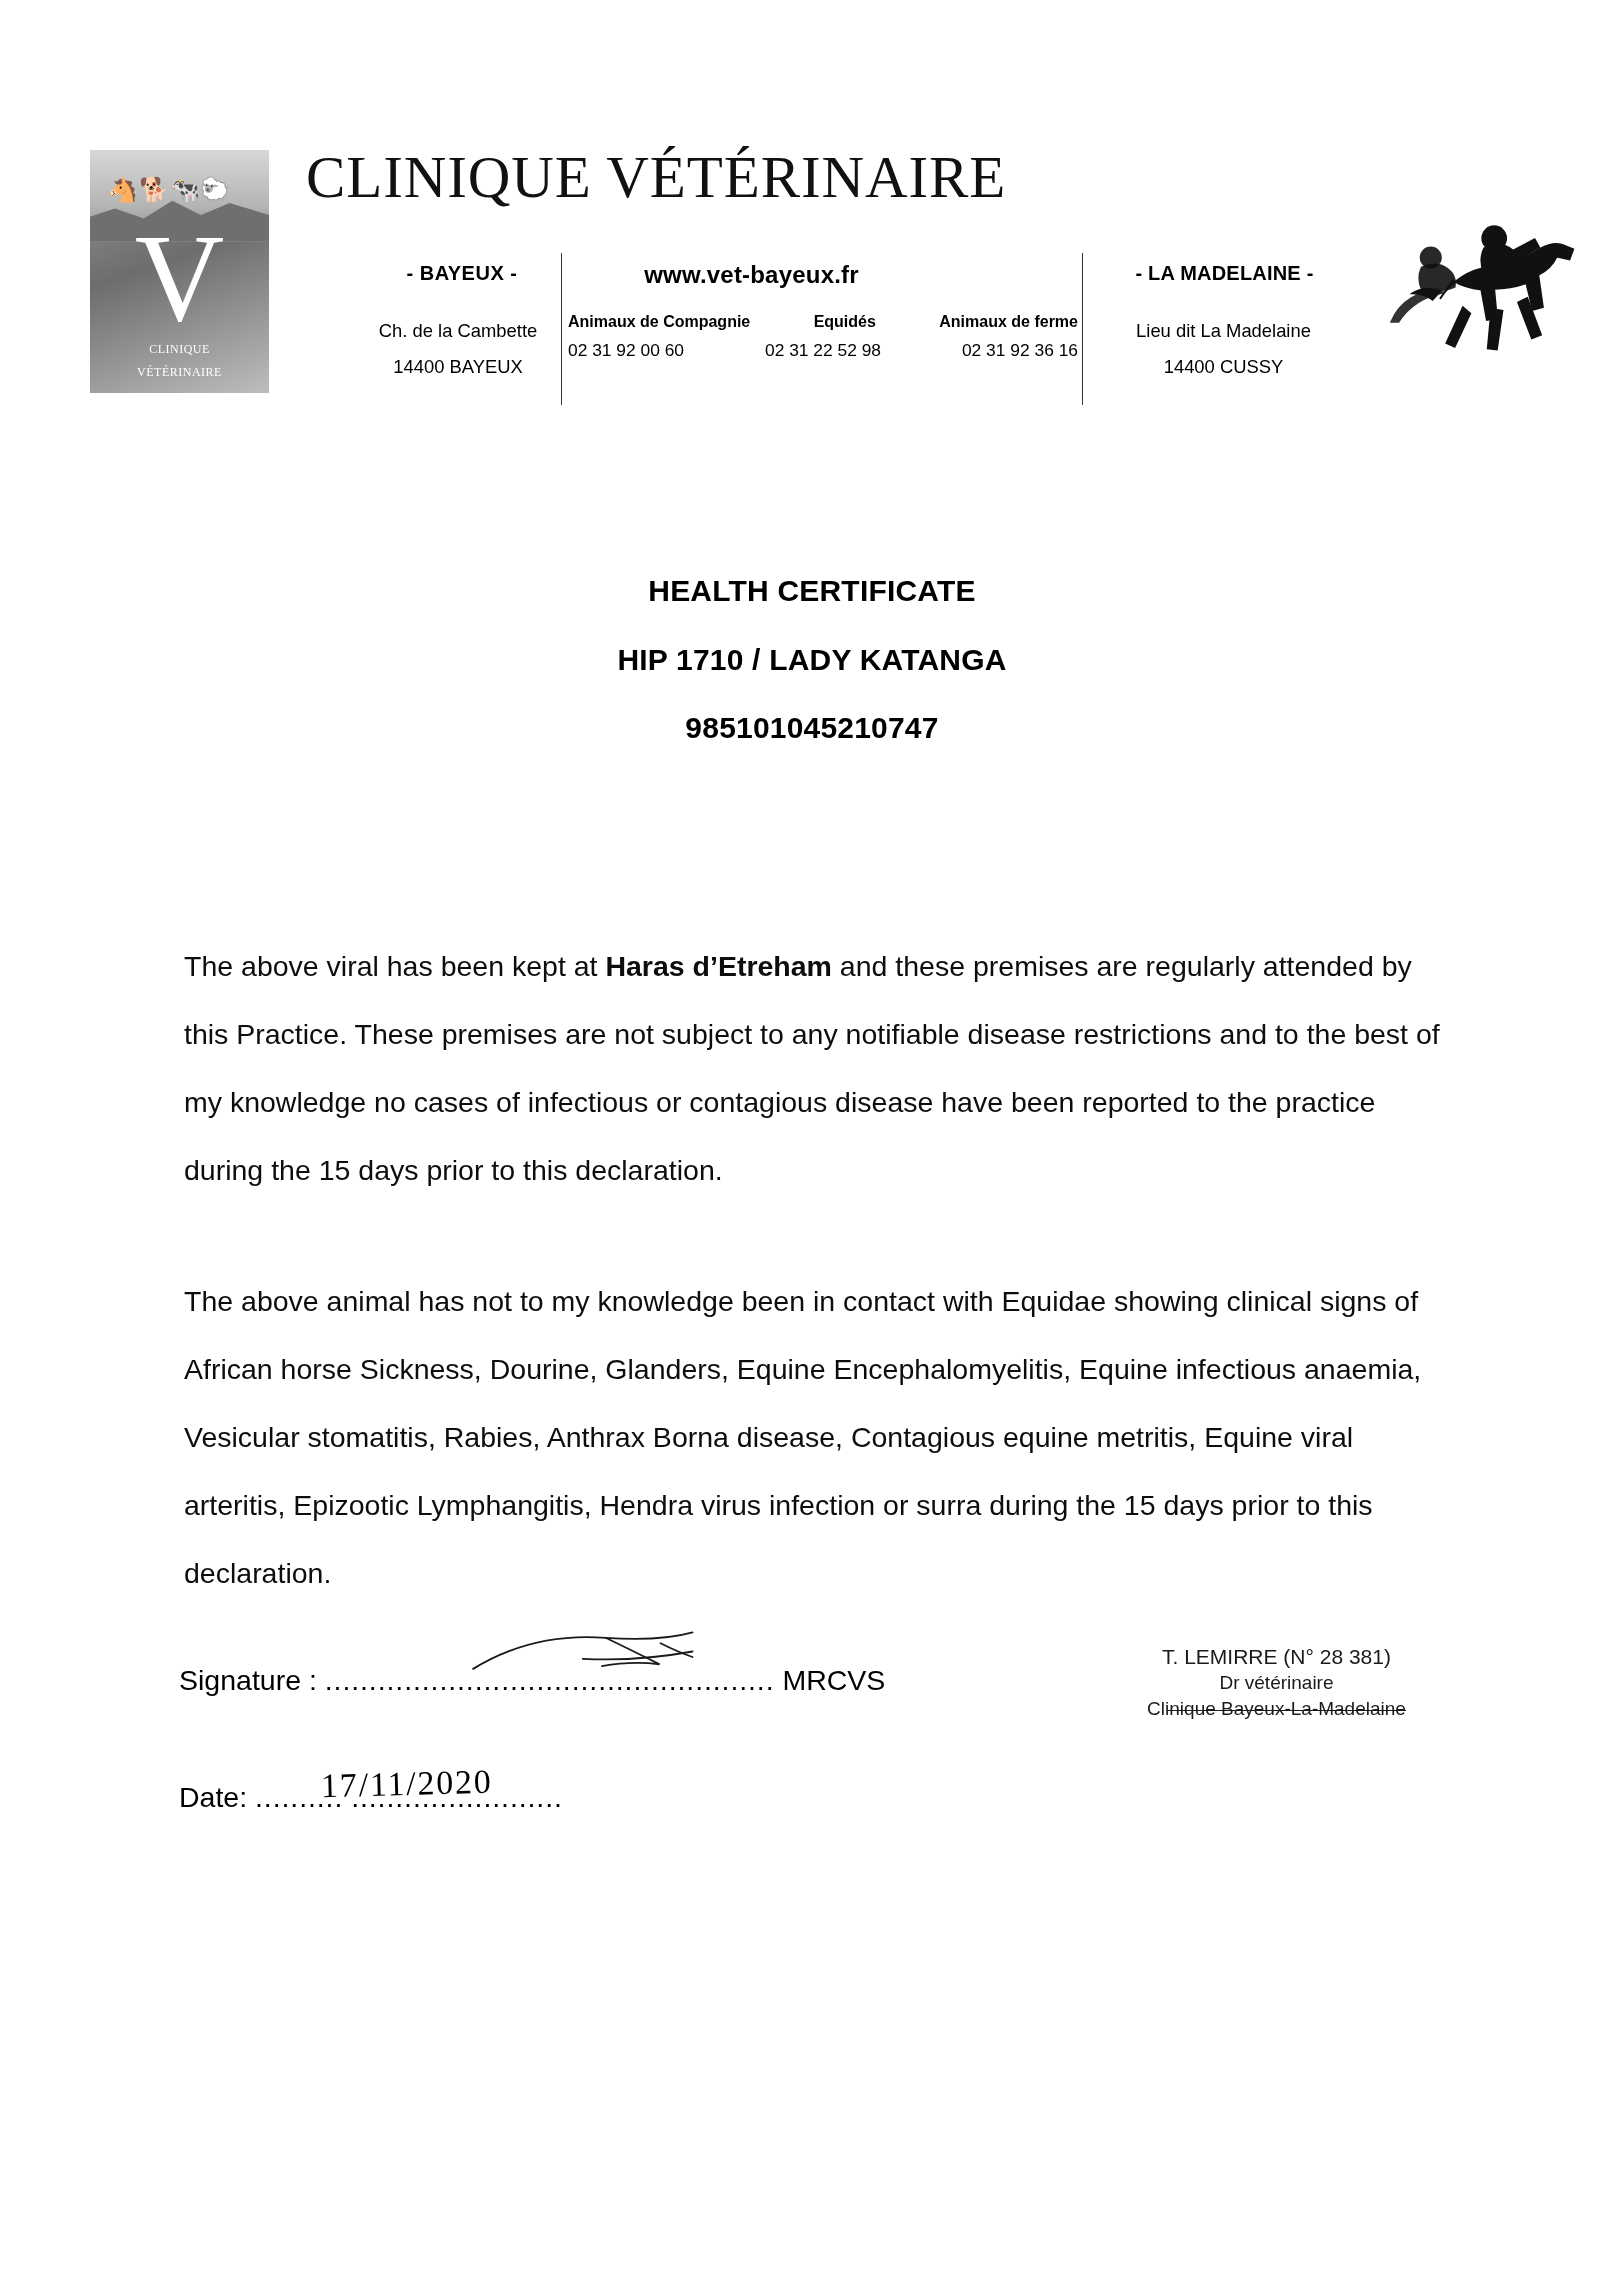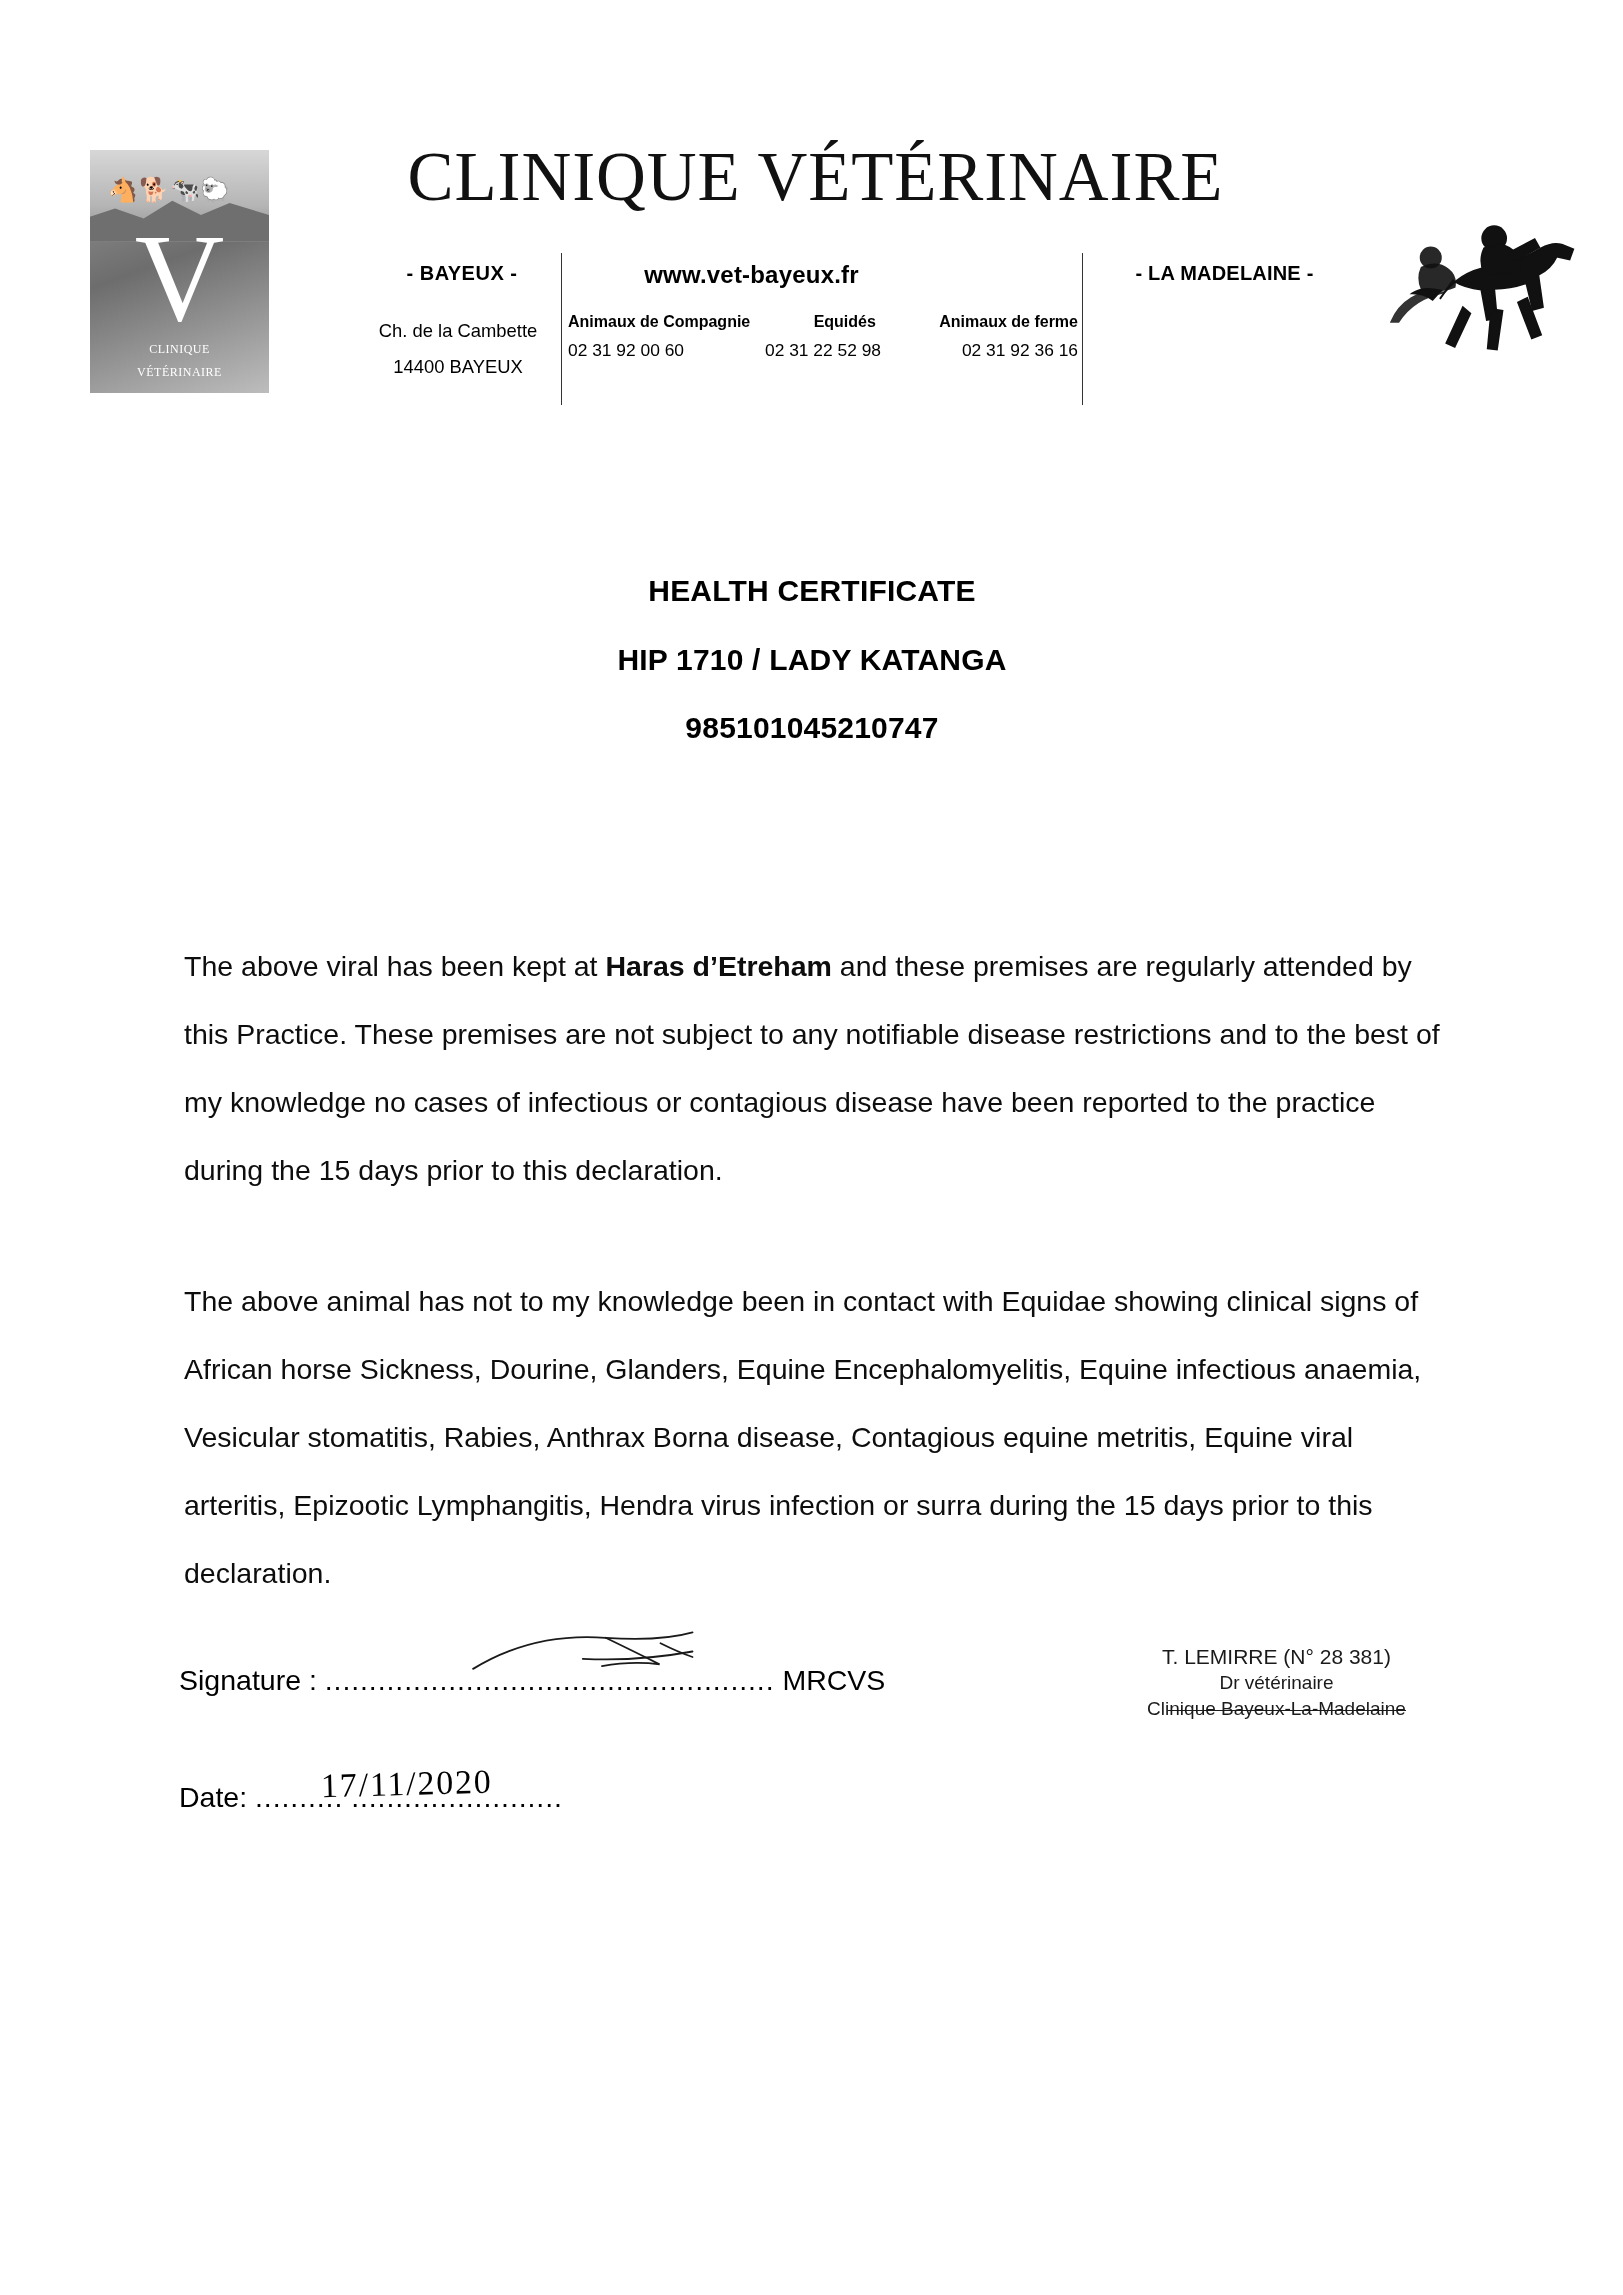--- a/index.html
+++ b/index.html
@@ -97,23 +97,23 @@
     line-height: 23px;
     letter-spacing: 0.5px;
   }
 
   
   .clinic-title {
     position: absolute;
     left: 216px;
     top: 0px;
     width: 1019px;
-    text-align: center;
+    text-align: left;
     font-family: "Liberation Serif", serif;
-    font-size: 69px;
+    font-size: 59px;
     letter-spacing: 0.9px;
     line-height: 78px;
     color: #111;
   }
 
   
   .header-row2 {
     position: absolute;
     left: 216px;
     top: 106px;
@@ -344,20 +344,24 @@
           <span>Equidés</span>
           <span>Animaux de ferme</span>
         </div>
         <div class="cat-numbers">
           <span>02 31 92 00 60</span>
           <span>02 31 22 52 98</span>
           <span>02 31 92 36 16</span>
         </div>
       </div>
 
+      <div class="col-addr2">
+        <div>Lieu dit La Madelaine</div>
+        <div>14400 CUSSY</div>
+      </div>
     </div>
 
     <div class="jockey">
       <svg viewBox="0 0 520 420" width="239" height="193">
         <g fill="#111" stroke="#111" stroke-width="4">
 
           <path d="M150 250 q40 -60 110 -70 q60 -10 110 -40 q25 -14 45 -8 l25 10 l-8 22 l-28 -6 q-12 26 -40 40 l10 70 l-22 6 l-14 -58 q-34 12 -70 12 l6 64 l-22 4 l-12 -66 q-36 -4 -62 -20 z"></path>
 
           <path d="M200 268 l-36 78 l18 8 l34 -72 z"></path>
           <path d="M262 272 l-8 86 l20 2 l12 -84 z"></path>

